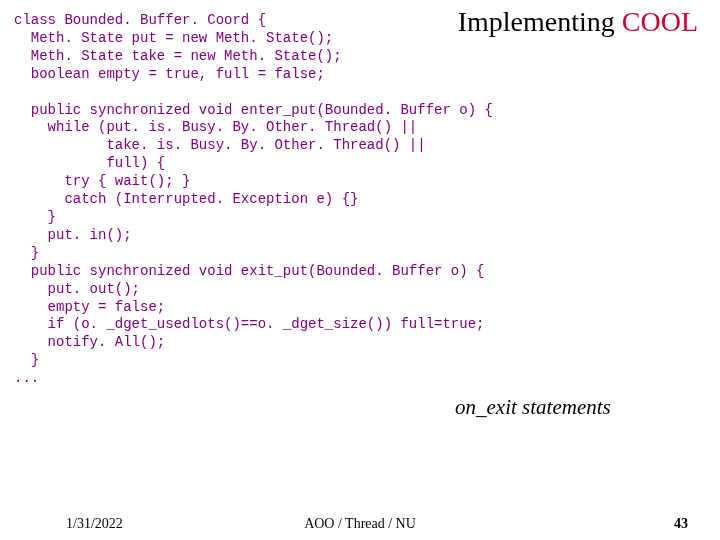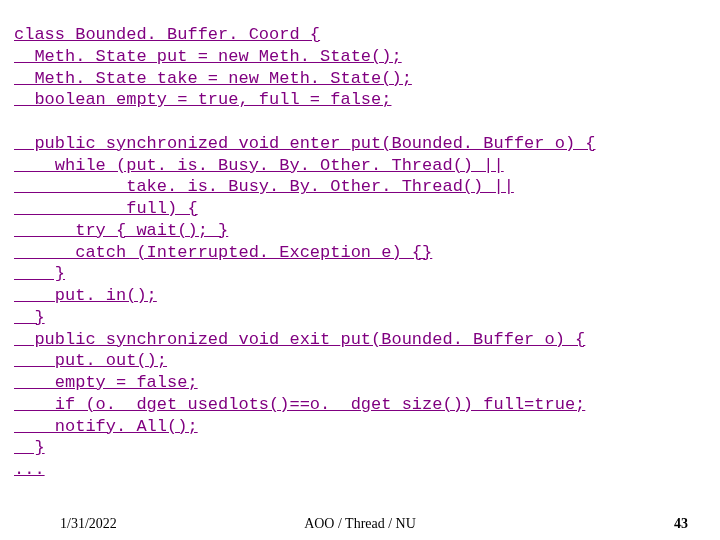--- a/index.html
+++ b/index.html
@@ -22,51 +22,53 @@
     position: absolute;
     top: 6px;
     right: 22px;
     font-size: 28px;
     font-family: "Times New Roman", serif;
   }
   .title .t1 { color: #000; }
   .title .t2 { color: #c03; }
   .code {
     font-family: "Courier New", monospace;
-    font-size: 17px;
+    font-size: 14px;
     line-height: 1.28;
     color: #800080;
     white-space: pre;
-    margin-top: 14px;
-    text-decoration: underline;
+    margin-top: 2px;
   }
   .annotation {
     position: absolute;
     font-family: "Times New Roman", serif;
     font-style: italic;
     color: #000;
     font-size: 21px;
   }
   .footer {
     position: absolute;
     bottom: 24px;
     left: 0;
     width: 100%;
     font-family: "Times New Roman", serif;
     font-size: 14px;
     color: #000;
   }
-  .footer .date { position: absolute; left: 60px; }
+  .footer .date { position: absolute; left: 66px; }
   .footer .center { position: absolute; left: 0; width: 100%; text-align: center; }
   .footer .page { position: absolute; right: 32px; font-weight: bold; }
 </style>
 </head>
 <body>
 
 <div class="slide">
+  <div class="title">
+    <span class="t1">Implementing </span><span class="t2">COOL</span>
+  </div>
 
   <div class="code">class Bounded. Buffer. Coord {
   Meth. State put = new Meth. State();
   Meth. State take = new Meth. State();
   boolean empty = true, full = false;
 
   public synchronized void enter_put(Bounded. Buffer o) {
     while (put. is. Busy. By. Other. Thread() ||
            take. is. Busy. By. Other. Thread() ||
            full) {
@@ -76,19 +78,20 @@
     put. in();
   }
   public synchronized void exit_put(Bounded. Buffer o) {
     put. out();
     empty = false;
     if (o. _dget_usedlots()==o. _dget_size()) full=true;
     notify. All();
   }
 ...</div>
 
+  <div class="annotation" style="top:395px; left:455px;">on_exit statements</div>
 
   <div class="footer">
     <span class="date">1/31/2022</span>
     <span class="center">AOO / Thread / NU</span>
     <span class="page">43</span>
   </div>
 </div>
 
 </body></html>

